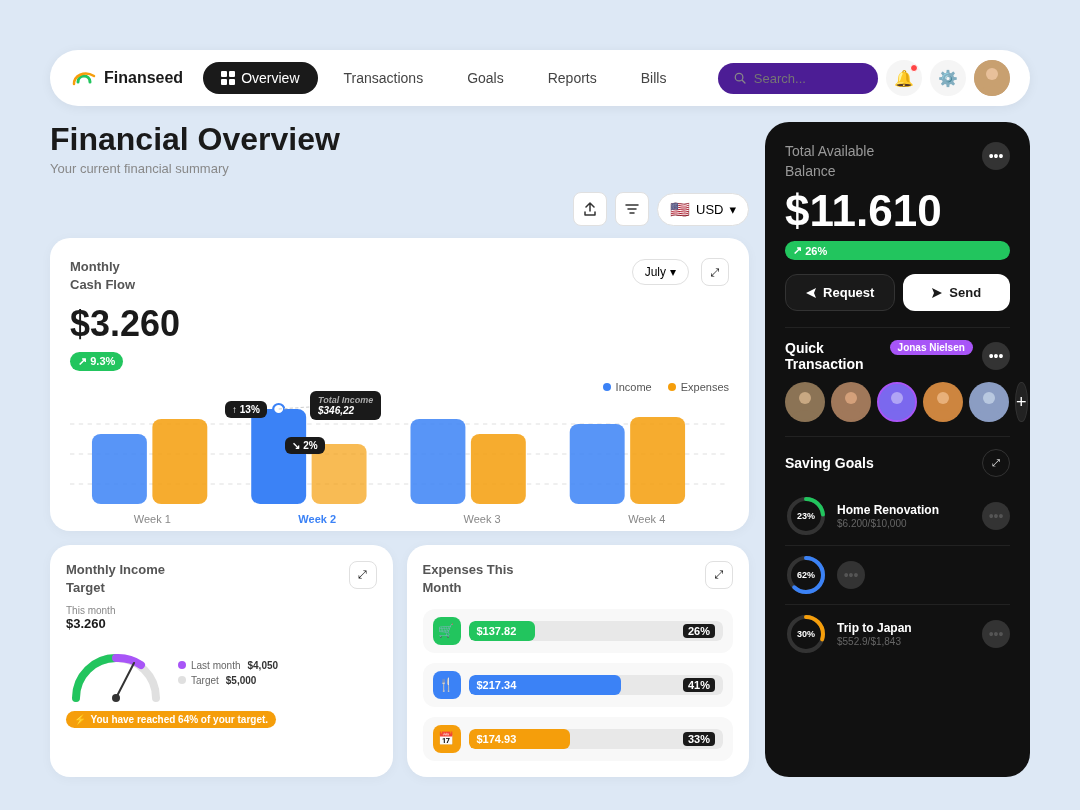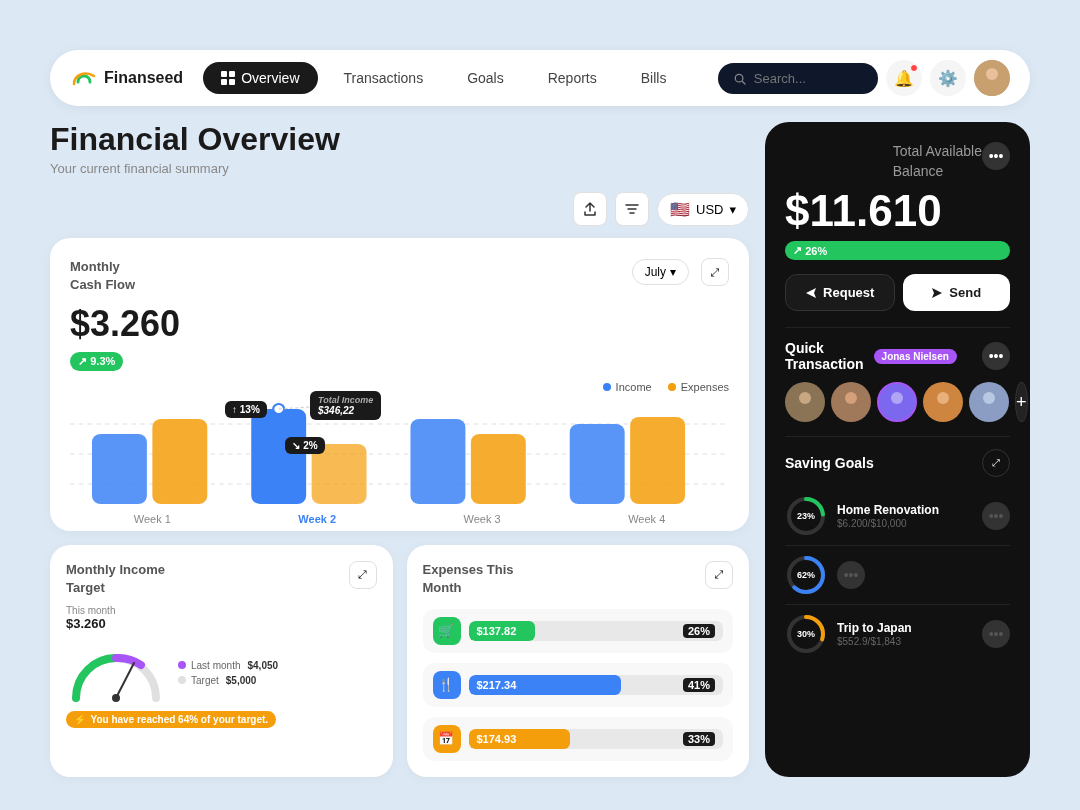--- a/index.html
+++ b/index.html
@@ -72,23 +72,23 @@
 
     .nav-btn.inactive {
       background: transparent;
       color: #444;
     }
 
     .nav-spacer { flex: 1; }
 
     .search-bar {
       display: flex;
-      align-items: flex-end;
+      align-items: flex-start;
       gap: 8px;
-      background: #0f172a;
+      background: #4c1d95;
       border-radius: 50px;
       padding: 8px 16px;
       width: 160px;
     }
 
     .search-bar input {
       border: none;
       background: transparent;
       outline: none;
       font-size: 13px;
@@ -469,21 +469,21 @@
       border-radius: 24px;
       padding: 20px;
       color: white;
       display: flex;
       flex-direction: column;
       gap: 0;
     }
 
     .balance-header {
       display: flex;
-      justify-content: flex-end;
+      justify-content: space-between;
       align-items: flex-start;
     }
 
     .balance-title {
       font-size: 14px;
       color: #999;
       line-height: 1.4;
     }
 
     .more-btn {
@@ -965,21 +965,21 @@
               <path d="M1 1 L11 6 L1 11 L3 6 Z" fill="#1a1a1a"></path>
             </svg>
           <span>Send</span>
         </button>
       </div>
 
       <div style="width:100%;height:1px;background:#222;margin-bottom:12px"></div>
 
       <div class="quick-transaction-section">
         <div class="section-header">
-          <div style="display:flex;align-items:center;flex-wrap:wrap;gap:4px">
+          <div style="display:flex;align-items:flex-start;flex-wrap:wrap;gap:20px">
             <span class="section-title">Quick<br>Transaction</span>
             <span class="contact-label">Jonas Nielsen</span>
           </div>
           <button class="more-btn">•••</button>
         </div>
 
         <div class="contacts-row">
           <div class="contact-avatar" style="background:#8b7355">
             <svg width="36" height="36" viewBox="0 0 36 36">
                 <circle cx="18" cy="18" r="18" fill="#8b7355"></circle>

